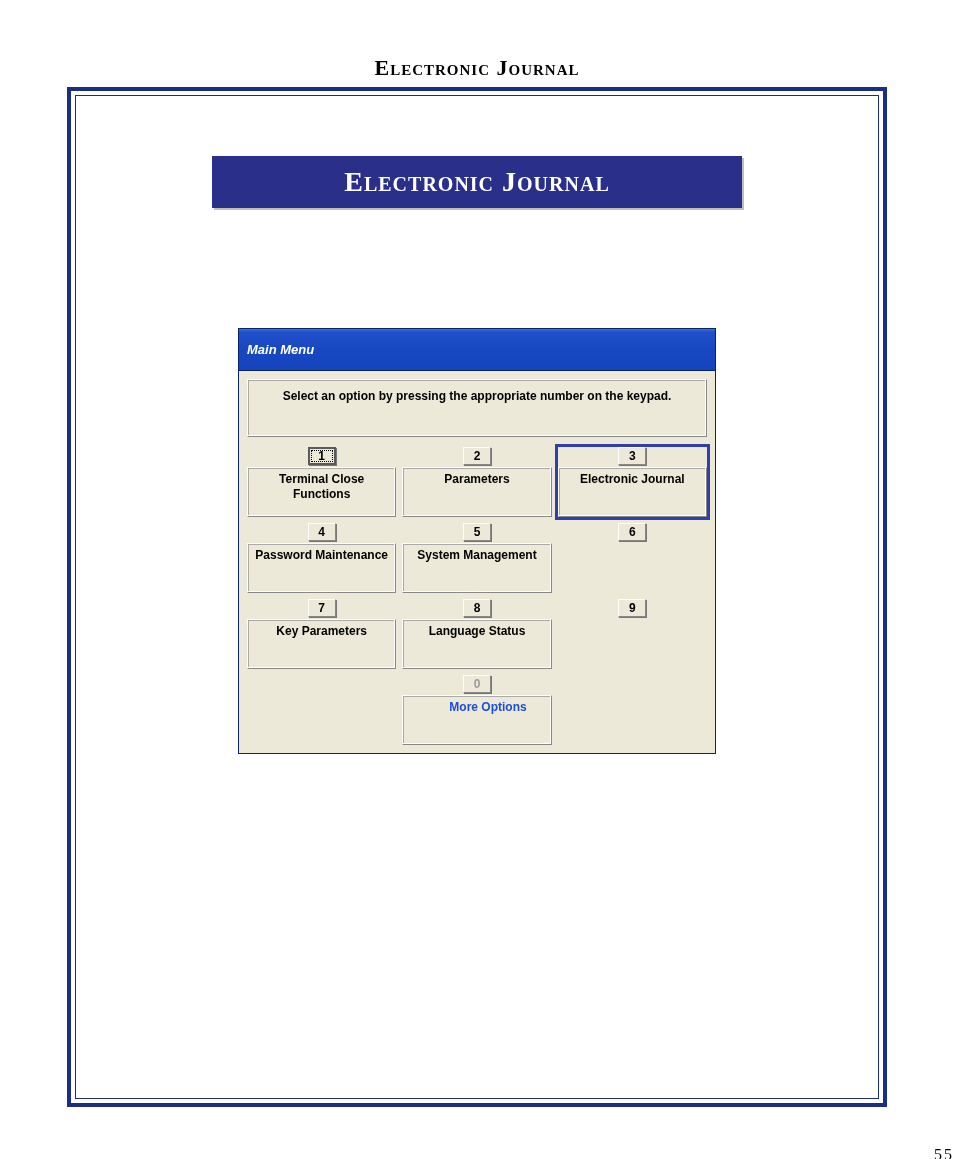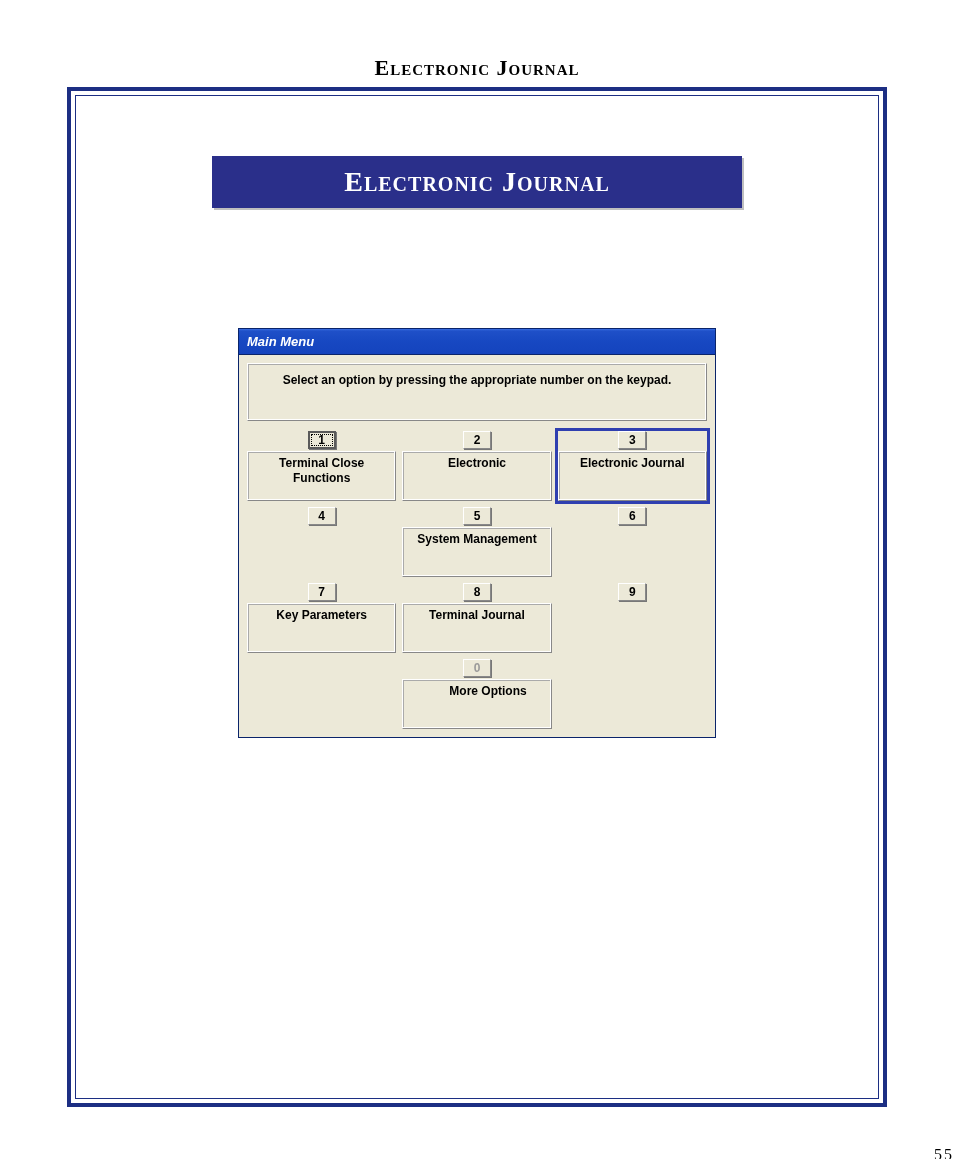--- a/index.html
+++ b/index.html
@@ -59,26 +59,26 @@
   .screenshot {
     margin: 120px auto 0;
     width: 478px;
     background: #ece9d8;
     border: 1px solid #0a246a;
     font-family: Tahoma, Arial, sans-serif;
     font-size: 12px;
     color: #000;
   }
   .titlebar {
-    height: 26px;
+    height: 42px;
     background: linear-gradient(to bottom, #3a6ee3 0%, #1f50c8 8%, #1748c2 50%, #1443bd 100%);
     color: #fff;
     font-weight: bold;
     font-style: italic;
-    padding: 0 8px;
+    padding: 8px 8px;
     line-height: 26px;
     font-size: 13px;
     border-bottom: 1px solid #0a246a;
   }
   .client {
     padding: 8px;
     background: #ece9d8;
     border-radius: 7px;
   }
   .instruction-panel {
@@ -128,21 +128,21 @@
     border-left-color: #fff;
     background: #ece9d8;
     height: 50px;
     padding: 4px 2px 0;
     font-weight: bold;
     font-size: 12px;
     line-height: 1.25;
     box-shadow: inset -1px -1px 0 #fff, inset 1px 1px 0 #aaa;
     text-align: center;
   }
-  .labelbox.disabled { color: #000000; padding-left: 24px; }
+  .labelbox.disabled { color: #1d4ed8; padding-left: 24px; }
   .highlight-wrap {
     border: 3px solid #2f3fb0;
     margin: -3px;
     padding: 0px;
   }
   .row0 { grid-column: 2 / 3; }
   .page-number {
     position: absolute;
     bottom: 30px;
     left: 0; right: 0;
@@ -201,51 +201,52 @@
 
           <div class="grid">
 
             <div class="cell">
               <span class="numbtn selected">1</span>
               <div class="labelbox">Terminal Close Functions</div>
             </div>
 
             <div class="cell">
               <span class="numbtn">2</span>
-              <div class="labelbox">Electronic</div>
+              <div class="labelbox">Parameters</div>
             </div>
 
             <div class="cell">
               <div class="highlight-wrap">
                 <span class="numbtn">3</span>
                 <div class="labelbox">Electronic Journal</div>
               </div>
             </div>
 
             <div class="cell">
               <span class="numbtn">4</span>
+              <div class="labelbox">Password Maintenance</div>
             </div>
 
             <div class="cell">
               <span class="numbtn">5</span>
               <div class="labelbox">System Management</div>
             </div>
 
             <div class="cell">
               <span class="numbtn">6</span>
             </div>
 
             <div class="cell">
               <span class="numbtn">7</span>
               <div class="labelbox">Key Parameters</div>
             </div>
 
             <div class="cell">
               <span class="numbtn">8</span>
-              <div class="labelbox">Terminal Journal</div>
+              <div class="labelbox">Language Status</div>
             </div>
 
             <div class="cell">
               <span class="numbtn">9</span>
             </div>
 
             <div class="cell row0">
               <span class="numbtn disabled">0</span>
               <div class="labelbox disabled">More Options</div>
             </div>

